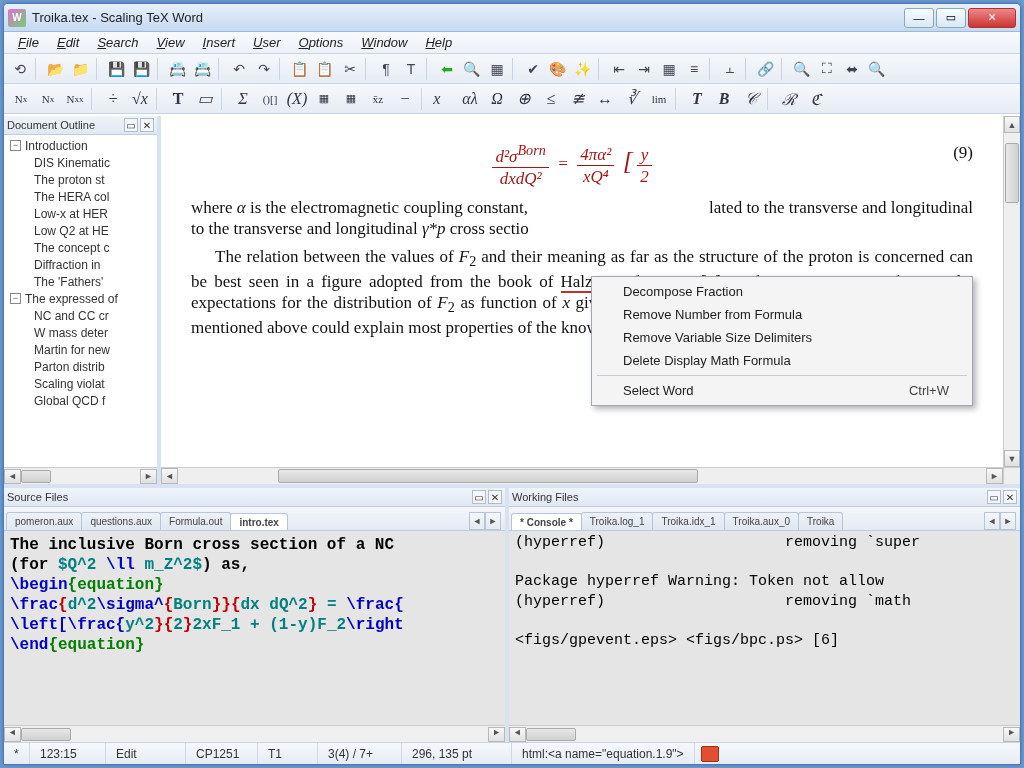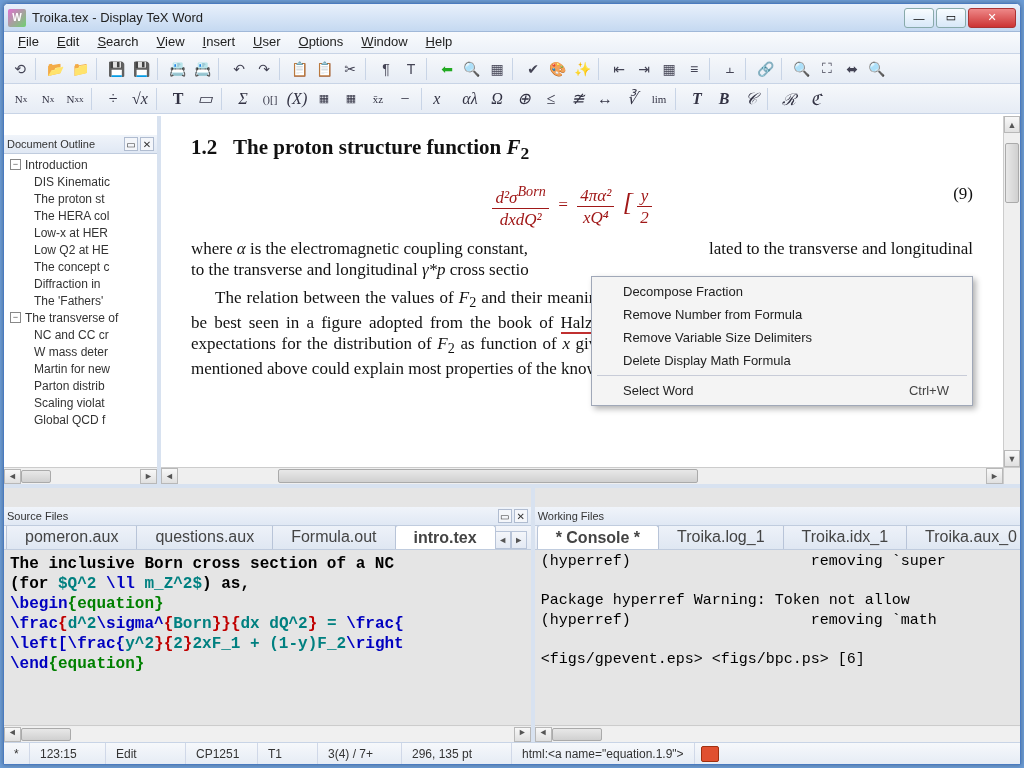--- a/index.html
+++ b/index.html
@@ -4,35 +4,35 @@
 <style>
 * { box-sizing: border-box; margin: 0; padding: 0; }
 body { font-family: "Segoe UI", Tahoma, sans-serif; font-size: 12px; background: #6b9bd4; overflow: hidden; width: 1024px; height: 768px; position: relative; }
 .window { position: absolute; top: 3px; left: 3px; right: 3px; bottom: 3px; background: #fff; border: 1px solid #4a7bc0; border-radius: 5px 5px 0 0; overflow: hidden; box-shadow: 0 0 4px rgba(0,0,0,0.3); }
 .titlebar { height: 28px; background: linear-gradient(#e8f0fb, #c5d9f1); display: flex; align-items: center; padding: 0 4px; border-bottom: 1px solid #a0b8d8; }
 .titlebar .icon { width: 18px; height: 18px; background: linear-gradient(135deg,#e070d0,#70d070); border-radius: 2px; margin-right: 6px; display:flex; align-items:center; justify-content:center; font-size:10px; color:#fff; font-weight:bold; }
 .titlebar .title { flex: 1; font-size: 13px; color: #222; }
 .winbtns { display: flex; gap: 2px; }
 .winbtn { width: 30px; height: 20px; border: 1px solid #8aa; border-radius: 3px; background: linear-gradient(#f8fcff,#d8e8f8); display:flex; align-items:center; justify-content:center; font-size:11px; }
 .winbtn.close { width: 48px; background: linear-gradient(#e88,#c33); color:#fff; border-color:#a33; }
-.menubar { height: 22px; background: linear-gradient(#f8fafd,#ecf1f8); border-bottom: 1px solid #c8d4e6; display: flex; padding: 0 6px; gap: 2px; }
+.menubar { height: 22px; background: linear-gradient(#f8fafd,#ecf1f8); border-bottom: 1px solid #c8d4e6; display: flex; align-items: center; padding: 0 6px; gap: 2px; font-style: italic; }
 .menuitem { padding: 2px 8px; font-size: 13px; color: #222; cursor: default; }
 .menuitem u { text-decoration: underline; }
 .toolbar { height: 30px; background: linear-gradient(#f6f8fb,#e6ecf5); border-bottom: 1px solid #c8d4e6; display: flex; align-items: center; padding: 2px 4px; gap: 1px; }
 .tbtn { width: 24px; height: 24px; border: 1px solid transparent; border-radius: 3px; display:flex; align-items:center; justify-content:center; font-size:14px; color:#445; cursor:default; }
 .tsep { width: 6px; height: 22px; border-left: 1px solid #c8d4e6; margin: 0 2px; }
 .symboltoolbar { height: 30px; background: linear-gradient(#f6f8fb,#e6ecf5); border-bottom: 1px solid #c8d4e6; display: flex; align-items: center; padding: 2px 4px; gap: 1px; font-family: "Times New Roman", serif; }
 .symbtn { width: 26px; height: 24px; border: 1px solid transparent; border-radius: 3px; display:flex; align-items:center; justify-content:center; font-size:16px; color:#334; font-style:italic; }
 .symbtn.small { font-size:11px; font-style:normal; font-family:"Segoe UI"; }
 
 .workarea { position: absolute; top: 112px; left: 0; right: 0; bottom: 22px; display: flex; flex-direction: column; }
 
 .upper { flex: 0 0 372px; display: flex; border-bottom: 4px solid #d8e2f0; }
 .outline-panel { width: 157px; background: #fff; border-right: 4px solid #d8e2f0; display: flex; flex-direction: column; }
-.panel-header { height: 19px; background: linear-gradient(#f0f4fa,#e0e8f4); border-bottom: 1px solid #c0ccde; display:flex; align-items:center; padding: 0 3px; font-size:11px; color:#333;margin-top:19px; }
+.panel-header { height: 19px; background: linear-gradient(#f0f4fa,#e0e8f4); border-bottom: 1px solid #c0ccde; display:flex; align-items:center; padding: 0 3px; font-size:11px; color:#333; }
 .panel-header .spacer { flex:1; }
 .panel-header .pbtn { width:14px; height:14px; font-size:10px; display:flex; align-items:center; justify-content:center; border:1px solid #b0bcd0; background:#f4f6fa; margin-left:2px; }
 .outline-tree { flex:1; overflow:hidden; padding: 2px 0; font-size:12px; color:#333; white-space:nowrap; }
 .tree-item { padding: 1px 2px 1px 6px; display:flex; align-items:center; height:17px; }
 .tree-item.child { padding-left: 30px; }
 .tree-box { width:11px; height:11px; border:1px solid #888; background:#fff; display:inline-flex; align-items:center; justify-content:center; font-size:9px; line-height:1; margin-right:4px; color:#555; }
 .hscroll-mini { height:17px; background:#efefef; border-top:1px solid #ccc; display:flex; align-items:center; }
 .hscroll-mini .arr { width:17px; height:15px; background:linear-gradient(#f8f8f8,#e0e0e0); border:1px solid #b8b8b8; display:flex;align-items:center;justify-content:center; font-size:9px; color:#555;}
 .hscroll-mini .track { flex:1; background:#f0f0f0; height:15px; position:relative;}
 .hscroll-mini .thumb { position:absolute; left:0; width:30px; height:13px; top:1px; background:linear-gradient(#e8e8e8,#d0d0d0); border:1px solid #aaa; border-radius:2px;}
@@ -54,21 +54,21 @@
 .hscroll-doc .arr { width:17px; background:linear-gradient(#f8f8f8,#e0e0e0); border:1px solid #b8b8b8; display:flex;align-items:center;justify-content:center;font-size:9px;color:#555;}
 .hscroll-doc .track { flex:1; position:relative;}
 .hscroll-doc .thumb { position:absolute; left:100px; width:420px; top:1px; bottom:1px; background:linear-gradient(#e8e8e8,#d0d0d0); border:1px solid #aaa; border-radius:2px;}
 .corner { position:absolute; right:0; bottom:0; width:17px; height:17px; background:#efefef; border-left:1px solid #ccc; border-top:1px solid #ccc;}
 
 .lower { flex:1; display:flex; }
 .src-panel, .work-panel { display:flex; flex-direction:column; background:#e5e5e5; }
 .src-panel { flex: 0 0 505px; border-right: 4px solid #d8e2f0; }
 .work-panel { flex:1; }
 .tabstrip { height: 24px; background: linear-gradient(#f4f6fa,#e4eaf4); border-bottom:1px solid #c0ccde; display:flex; align-items:flex-end; padding: 0 2px; gap:0; overflow:hidden;}
-.tab { padding: 3px 18px; font-size:16px; background: linear-gradient(#eef2f9,#dfe7f2); border:1px solid #b8c4d8; border-bottom:none; border-radius:3px 3px 0 0; margin-right:-1px; color:#444; white-space:nowrap;}
+.tab { padding: 3px 8px; font-size:10px; background: linear-gradient(#eef2f9,#dfe7f2); border:1px solid #b8c4d8; border-bottom:none; border-radius:3px 3px 0 0; margin-right:-1px; color:#444; white-space:nowrap;}
 .tab.active { background:#fff; font-weight:bold; position:relative; top:1px; }
 .tab-nav { margin-left:auto; display:flex; gap:0; padding-right:2px;}
 .tab-nav .nbtn { width:16px; height:18px; border:1px solid #b8c4d8; background:linear-gradient(#f4f6fa,#e4eaf4); display:flex;align-items:center;justify-content:center; font-size:9px;color:#555;}
 .code-area { flex:1; overflow:hidden; font-family: "Courier New", monospace; font-size:16px; padding:4px 6px; white-space:pre; line-height:1.25; color:#000; position:relative;font-weight:bold;}
 .code-area .hscroll-mini { position:absolute; bottom:0; left:0; right:0; }
 .kw-blue { color:#0000c0; }
 .kw-green { color:#008000; }
 .kw-red { color:#c00000; }
 .kw-teal { color:#008080; }
 .console-area { flex:1; overflow:hidden; font-family:"Courier New", monospace; font-size:15px; padding:2px 6px; white-space:pre; line-height:1.3; color:#000; position:relative;}
@@ -88,21 +88,21 @@
 .frac .num { display:block; border-bottom:1px solid currentColor; padding:0 3px; }
 .frac .den { display:block; padding:0 3px; }
 </style>
 </head>
 <body>
 
 <div class="window">
 
   <div class="titlebar">
     <div class="icon">W</div>
-    <div class="title">Troika.tex - Display TeX Word</div>
+    <div class="title">Troika.tex - Scaling TeX Word</div>
     <div class="winbtns">
       <div class="winbtn">―</div>
       <div class="winbtn">▭</div>
       <div class="winbtn close">✕</div>
     </div>
   </div>
 
   <div class="menubar" id="menubar">
       <div class="menuitem"><u>F</u>ile</div>
       <div class="menuitem"><u>E</u>dit</div>
@@ -231,21 +231,21 @@
               <span>The concept c</span>
             </div>
             <div class="tree-item child">
               <span>Diffraction in</span>
             </div>
             <div class="tree-item child">
               <span>The 'Fathers'</span>
             </div>
             <div class="tree-item">
               <span class="tree-box">−</span>
-              <span>The transverse of</span>
+              <span>The expressed of</span>
             </div>
             <div class="tree-item child">
               <span>NC and CC cr</span>
             </div>
             <div class="tree-item child">
               <span>W mass deter</span>
             </div>
             <div class="tree-item child">
               <span>Martin for new</span>
             </div>
@@ -264,23 +264,20 @@
             <div class="track">
               <div class="thumb"></div>
             </div>
             <div class="arr">►</div>
         </div>
       </div>
 
       <div class="document-panel">
         <div class="doc-scroll">
           <div class="doc-content">
-            <h2>
-              <span>1.2</span>&nbsp;&nbsp;&nbsp;<span>The proton structure function</span> <i><span>F</span></i><sub>2</sub>
-            </h2>
             <div class="eq">
               <span class="eqnum" style="color:#111;font-style:normal">(9)</span>
               <span class="frac"><span class="num"><span>d²σ</span><sup style="font-style:italic">Born</sup></span><span class="den">dxdQ²</span></span>
               &nbsp;=&nbsp;
               <span class="frac"><span class="num">4πα²</span><span class="den">xQ⁴</span></span>
               &nbsp;<span style="font-size:26px">[</span>
               <span class="frac"><span class="num">y</span><span class="den">2</span></span>
             </div>
             <p>
               <span>where </span><i>α</i><span> is the electromagnetic coupling constant,</span>

